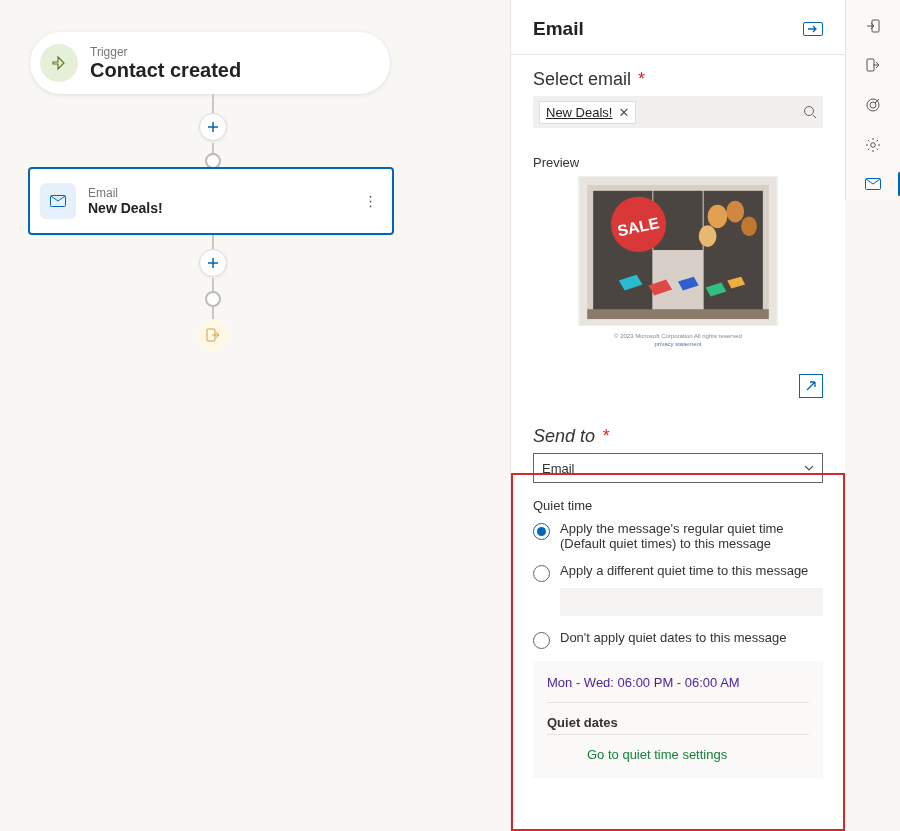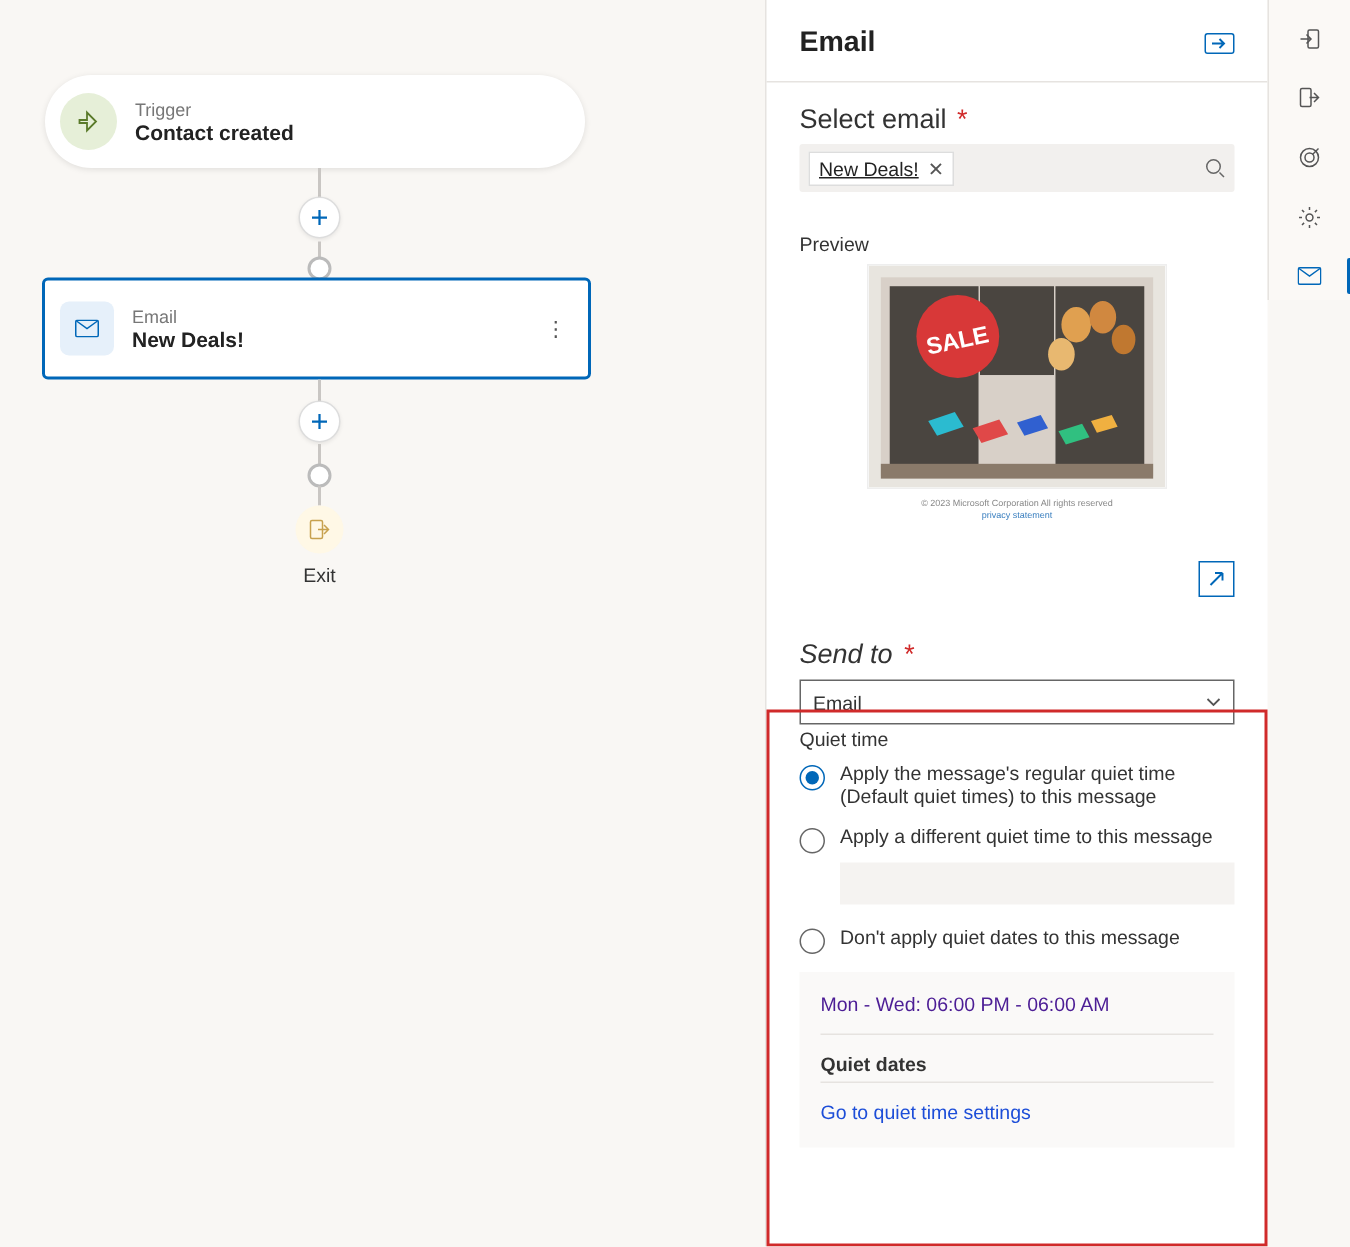--- a/index.html
+++ b/index.html
@@ -1,24 +1,24 @@
 <!DOCTYPE html>
 <html><head>
 <meta charset="utf-8">
 <style>
 * { box-sizing: border-box; margin: 0; padding: 0; font-family: "Segoe UI", -apple-system, sans-serif; }
 body { width: 900px; height: 831px; background: #f9f7f4; position: relative; overflow: hidden; }
 
 
-.canvas { position: absolute; left: 0; top: 18px; width: 510px; height: 723px; }
+.canvas { position: absolute; left: 0; top: 0; width: 510px; height: 723px; }
 
 .node-pill { position: absolute; background: #fff; border-radius: 40px; display: flex; align-items: center; padding: 8px 18px 8px 10px; box-shadow: 0 1px 4px rgba(0,0,0,.1); }
 .node-pill .icon-wrap { width: 38px; height: 38px; border-radius: 50%; display: flex; align-items: center; justify-content: center; margin-right: 12px; }
 .node-pill .pill-text .label { font-size: 12px; color: #777; }
-.node-pill .pill-text .title { font-size: 14px; font-weight: 600; color: #222; }
+.node-pill .pill-text .title { font-size: 20px; font-weight: 600; color: #222; }
 
 .trigger-pill { left: 30px; top: 32px; width: 360px; height: 62px; }
 .trigger-pill .icon-wrap { background: #e6efd8; color: #5a7a2a; }
 
 .email-card { position: absolute; left: 28px; top: 167px; width: 366px; height: 68px; background: #fff; border: 2px solid #0067b8; border-radius: 4px; display: flex; align-items: center; padding: 6px 10px; }
 .email-card .icon-wrap { width: 36px; height: 36px; border-radius: 6px; background: #e6f0fa; color: #0067b8; display:flex; align-items:center; justify-content:center; margin-right: 12px; }
 .email-card .card-text .label { font-size: 12px; color: #777; }
 .email-card .card-text .title { font-size: 14px; font-weight: 600; color: #222; }
 .email-card .more { margin-left: auto; color: #555; width:24px; height:32px; display:flex; align-items:center; justify-content:center; cursor:pointer; font-size:14px; letter-spacing:-1px; }
 
@@ -60,33 +60,33 @@
 .preview-box { position: relative; width: 100%; height: 210px; }
 .preview-box svg.preview-image { width: 200px; height: 150px; display:block; margin: 0 auto; border:1px solid #eee; }
 .preview-meta { text-align:center; font-size: 6px; color:#888; margin-top:6px; line-height:1.4; }
 .preview-meta .meta2 { color:#3a7fbf; }
 .expand-btn { position:absolute; right:0; bottom:-12px; width:24px; height:24px; border:1px solid #0067b8; color:#0067b8; display:flex; align-items:center; justify-content:center; cursor:pointer; font-size:12px; }
 
 .sendto-label { margin-top: 40px; font-style: italic; }
 .sendto-dd { height: 30px; border:1px solid #666; width:100%; display:flex; align-items:center; padding:0 8px; font-size:13px; color:#333; justify-content: space-between; cursor:pointer; }
 
 
-.quiet-sec { position:absolute; left:0; right:0; bottom:0; border:2px solid #d02a2a; padding: 10px 20px 0 20px; height: 358px; }
+.quiet-sec { position:absolute; left:0; right:0; bottom:0; border:2px solid #d02a2a; padding: 23px 20px 0 20px; height: 358px; }
 .quiet-title { font-size:13px; color:#333; margin-bottom:8px; }
 .radio-row { display:flex; align-items:flex-start; gap:10px; margin-bottom: 12px; font-size:13px; color:#333; cursor:pointer; }
 .radio { flex-shrink:0; margin-top:2px; width: 17px; height:17px; border:1px solid #666; border-radius:50%; display:flex; align-items:center; justify-content:center; }
 .radio.checked { border-color:#0067b8; }
 .radio.checked::after { content:""; width:9px; height:9px; background:#0067b8; border-radius:50%; }
 .radio-placeholder { margin-left:27px; background:#f5f3f1; height:28px; width: calc(100% - 27px); margin-bottom: 14px; margin-top:-6px; }
 
 .quiet-box { background:#faf9f8; padding:14px 14px 4px 14px; margin-top: 6px; }
 .quiet-box .qt { font-size:13px; font-weight:600; color:#333; margin-bottom:4px; }
 .quiet-box .qv { font-size:13px; color:#4c1d95; margin-bottom:12px; }
 .quiet-box hr { border:none; border-top:1px solid #e6e3e0; margin: 4px 0 12px 0; }
-.quiet-box .link { font-size:13px; color:#1d4ed8; cursor:pointer; padding-bottom:12px; display:block; }
+.quiet-box .link { font-size:13px; color:#15803d; cursor:pointer; padding-bottom:12px; display:block;margin-left:40px; }
 
 
 .rail { position:absolute; right:0; top:0; width:55px; height: 200px; background:#fbf9f6; border-left:1px solid #e6e3e0; display:flex; flex-direction:column; align-items:center; padding-top:10px; gap:8px; }
 .rail .rail-btn { width:36px; height:32px; display:flex; align-items:center; justify-content:center; color:#555; cursor:pointer; border-radius:3px; }
 .rail .rail-btn.active { color:#0067b8; position:relative; }
 .rail .rail-btn.active::after { content:""; position:absolute; right:-10px; top:4px; bottom:4px; width:3px; background:#0067b8; border-radius:2px; }
 
 svg { display:block; }
 </style>
 </head>
@@ -138,21 +138,20 @@
   <div class="connector-line line4"></div>
   <div class="node-joint joint2"></div>
   <div class="connector-line line5"></div>
 
   <div class="exit-icon">
     <svg width="14" height="14" viewBox="0 0 14 14">
         <rect x="1" y="1" width="8" height="12" rx="1" fill="none" stroke="currentColor"></rect>
         <path d="M6 7h7M10 4l3 3-3 3" fill="none" stroke="currentColor"></path>
       </svg>
   </div>
-  <div class="exit-label">Exit</div>
 </div>
 
 <div class="panel">
   <div class="panel-header">
     <h2>Email</h2>
     <div class="hdr-icon">
       <svg width="12" height="8" viewBox="0 0 12 8">
           <path d="M1 4h7M6 1l3 3-3 3" fill="none" stroke="currentColor" stroke-width="1.3"></path>
         </svg>
     </div>

